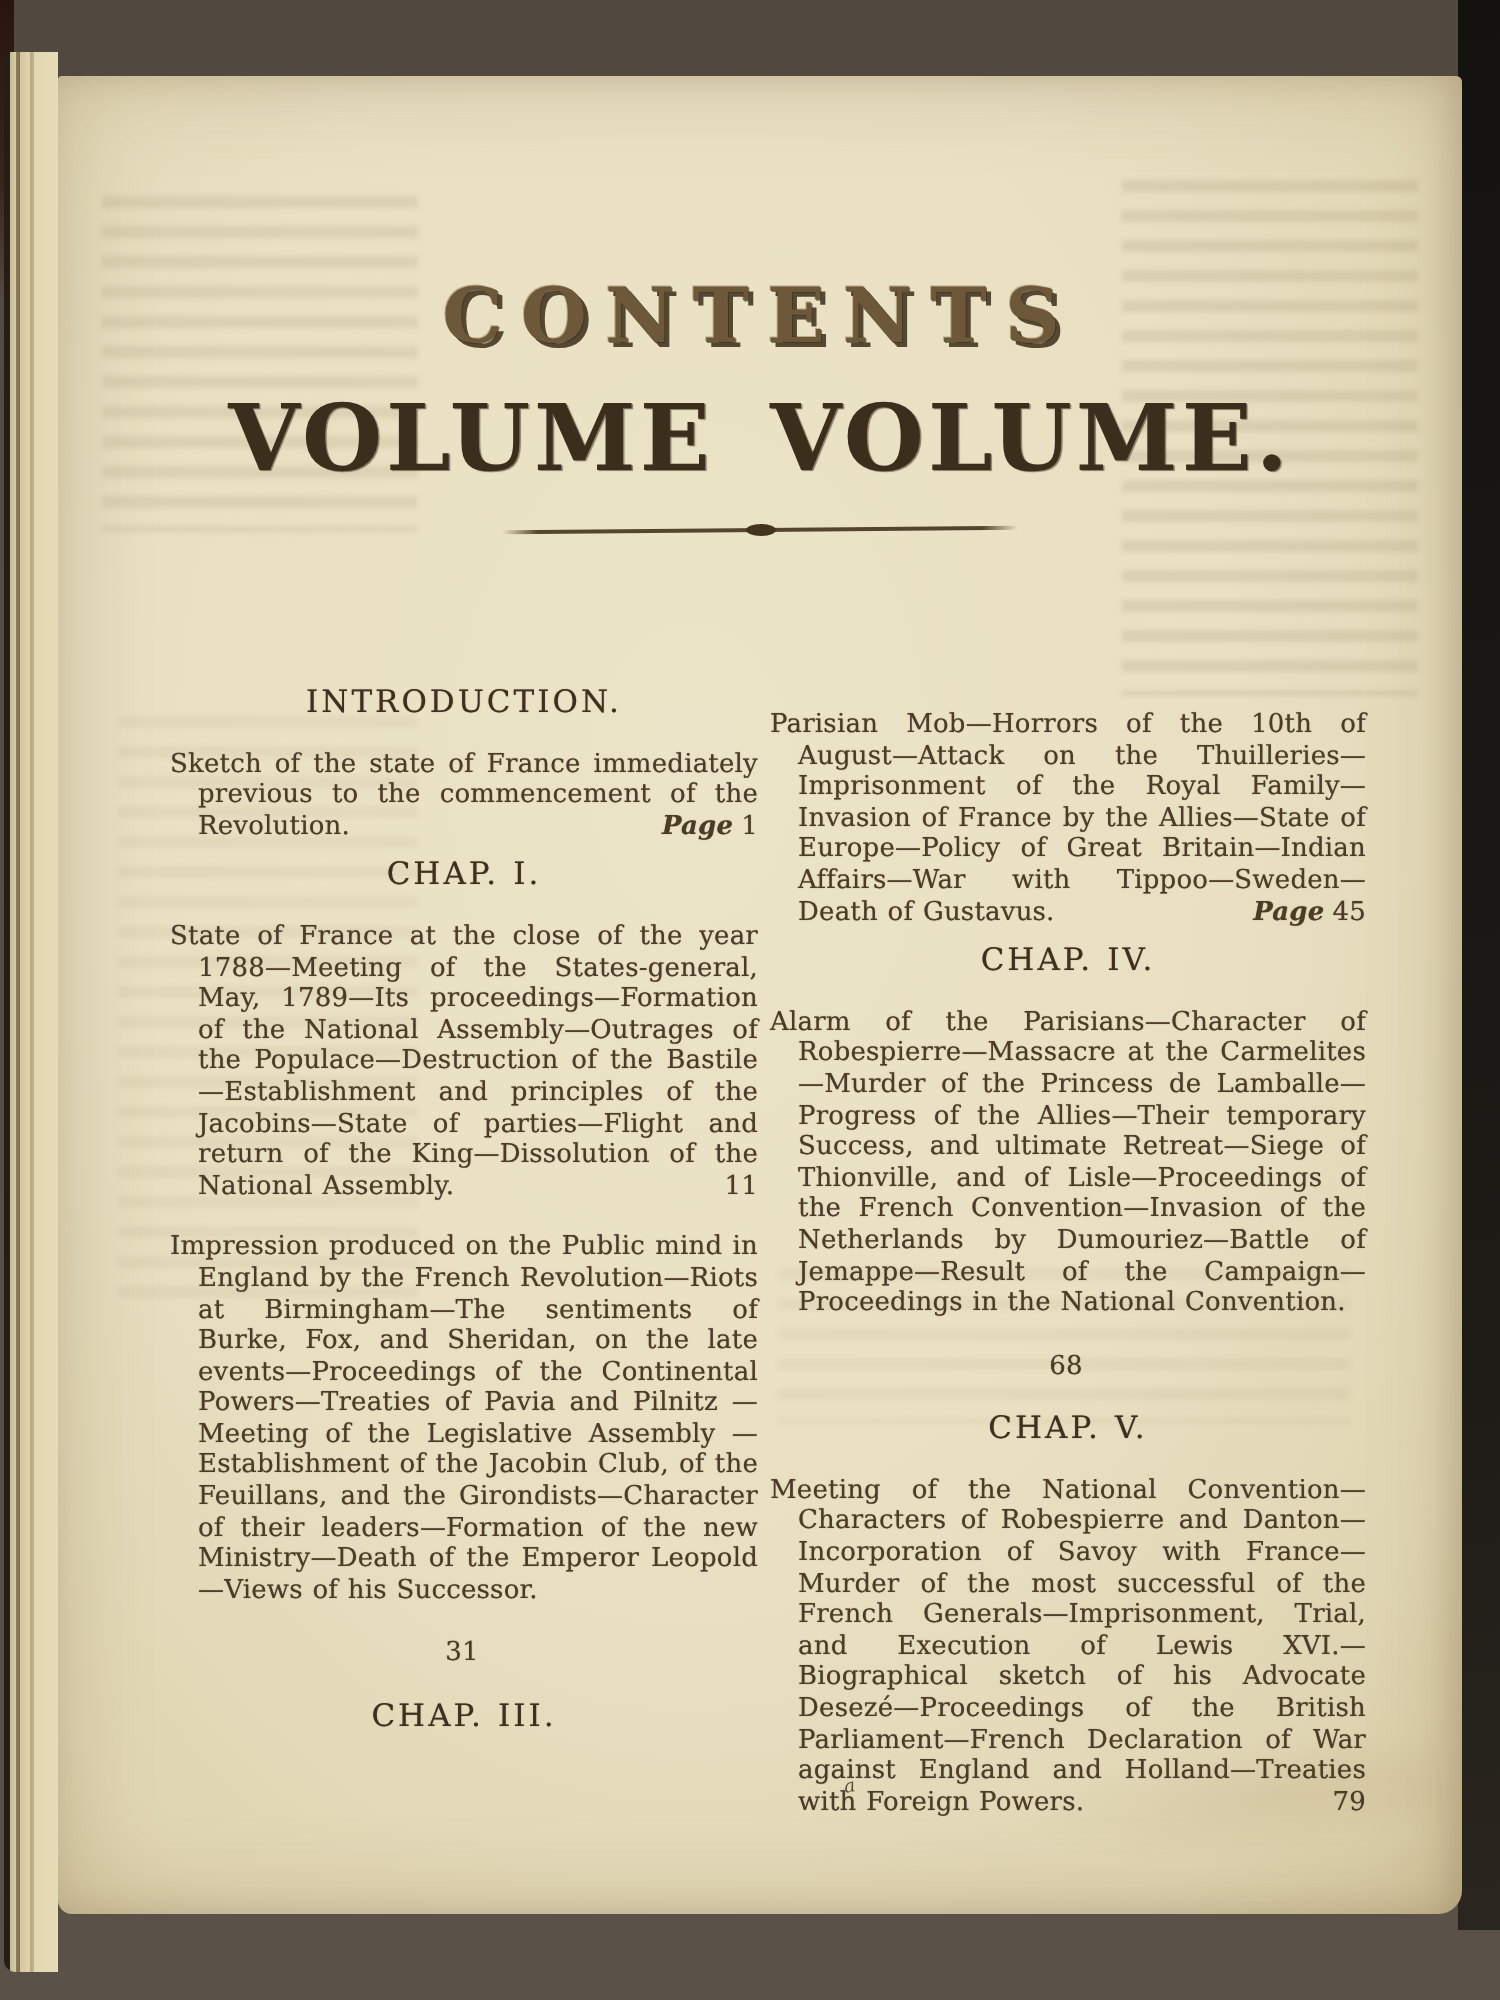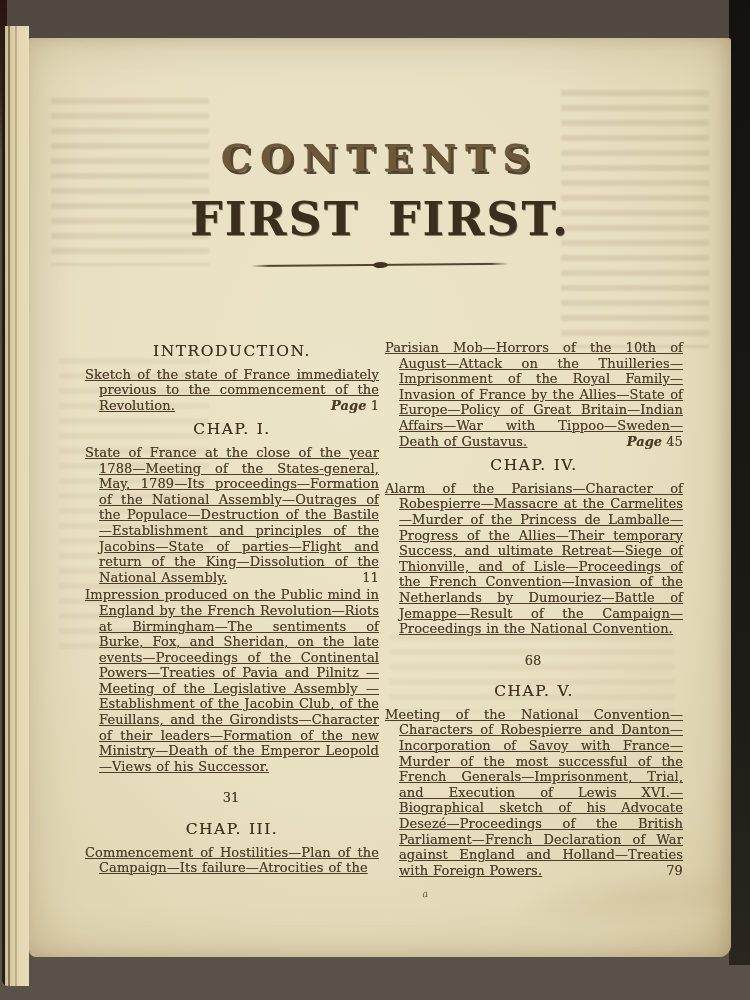--- a/index.html
+++ b/index.html
@@ -82,21 +82,21 @@
     text-align:justify;letter-spacing:.1px;word-spacing:.6px;
     text-shadow:0 0 .5px rgba(75,60,40,.65);
   }
   .col-left{left:56px;top:306px;width:294px;}
   .col-right{left:356px;top:302px;width:298px;}
   .chap-heading{
     margin:9px 0 7px;text-align:center;font-size:15.5px;font-weight:400;
     letter-spacing:1.5px;color:#3d301f;text-indent:0;
   }
   .chap-heading.first{margin-top:0;}
-  .entry{margin:0 0 2px;padding-left:14px;text-indent:-14px;text-decoration:underline;}
+  .entry{margin:15px 0 2px;padding-left:14px;text-indent:-14px;}
   .pgnum{float:right;padding-left:6px;}
   .pgnum .pg-word{font-style:italic;font-weight:700;padding-right:4px;}
   .pgline{text-align:center;padding-right:2px;margin:16px;}
   .signature-mark{
     position:absolute;left:393px;top:850px;font-size:9.5px;font-style:italic;
     color:rgba(66,51,32,.85);transform:rotate(-10deg);
   }
 </style>
 </head>
 <body>
@@ -107,39 +107,38 @@
 
 <div class="page">
   <div class="ghost ghost-tl"></div>
   <div class="ghost ghost-tr"></div>
   <div class="ghost ghost-ml"></div>
   <div class="ghost ghost-mr"></div>
   <div class="stain"></div>
 
   <div class="title-block">
     <h1 class="contents-title">CONTENTS</h1>
-    <h2 class="volume-title">FIRST FIRST.</h2>
+    <h2 class="volume-title">VOLUME VOLUME.</h2>
     <div class="divider">
       <div class="divider-line"></div>
       <div class="divider-gem"></div>
     </div>
   </div>
 
   <div class="col col-left">
     <h3 class="chap-heading first">INTRODUCTION.</h3>
     <p class="entry"><span>Sketch of the state of France immediately previous to the commencement of the Revolution.</span><span class="pgnum"><span class="pg-word">Page</span><span>1</span></span></p>
 
     <h3 class="chap-heading">CHAP. I.</h3>
     <p class="entry"><span>State of France at the close of the year 1788—Meeting of the States-general, May, 1789—Its proceedings—Formation of the National Assembly—Outrages of the Populace—Destruction of the Bastile —Establishment and principles of the Jacobins—State of parties—Flight and return of the King—Dissolution of the National Assembly.</span><span class="pgnum">11</span></p>
 
     <p class="entry"><span>Impression produced on the Public mind in England by the French Revolution—Riots at Birmingham—The sentiments of Burke, Fox, and Sheridan, on the late events—Proceedings of the Continental Powers—Treaties of Pavia and Pilnitz —Meeting of the Legislative Assembly —Establishment of the Jacobin Club, of the Feuillans, and the Girondists—Character of their leaders—Formation of the new Ministry—Death of the Emperor Leopold—Views of his Successor.</span></p>
     <p class="pgline">31</p>
 
     <h3 class="chap-heading">CHAP. III.</h3>
-    <p class="entry"><span>Commencement of Hostilities—Plan of the Campaign—Its failure—Atrocities of the</span></p>
   </div>
 
   <div class="col col-right">
     <p class="entry"><span>Parisian Mob—Horrors of the 10th of August—Attack on the Thuilleries—Imprisonment of the Royal Family—Invasion of France by the Allies—State of Europe—Policy of Great Britain—Indian Affairs—War with Tippoo—Sweden—Death of Gustavus.</span><span class="pgnum"><span class="pg-word">Page</span><span>45</span></span></p>
 
     <h3 class="chap-heading">CHAP. IV.</h3>
     <p class="entry"><span>Alarm of the Parisians—Character of Robespierre—Massacre at the Carmelites —Murder of the Princess de Lamballe—Progress of the Allies—Their temporary Success, and ultimate Retreat—Siege of Thionville, and of Lisle—Proceedings of the French Convention—Invasion of the Netherlands by Dumouriez—Battle of Jemappe—Result of the Campaign—Proceedings in the National Convention.</span></p>
     <p class="pgline">68</p>
 
     <h3 class="chap-heading">CHAP. V.</h3>

